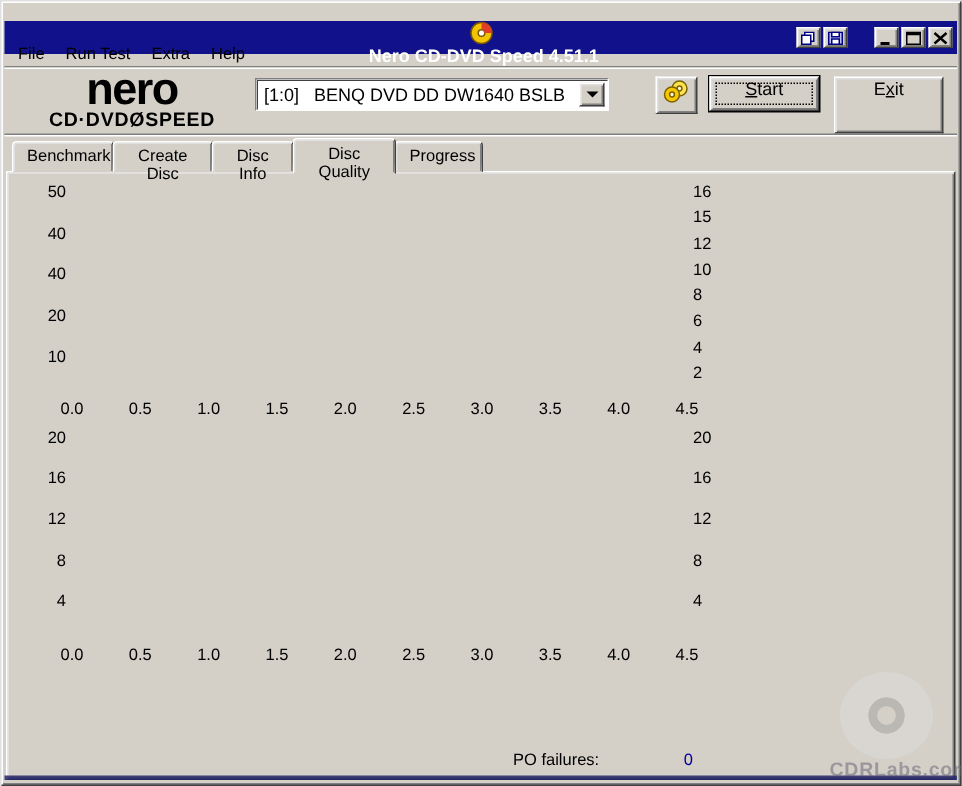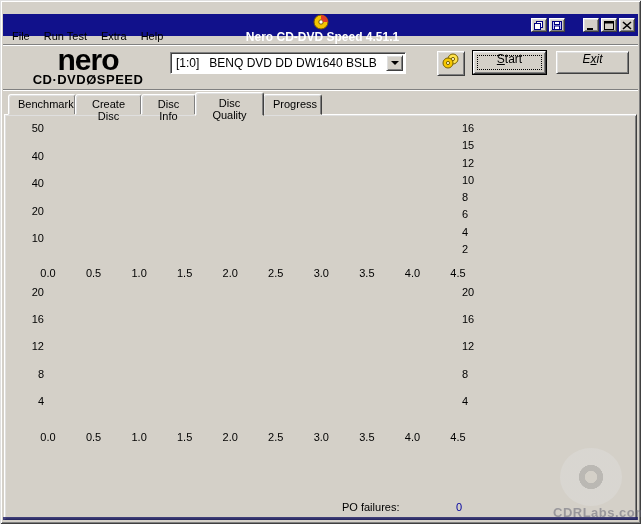--- a/index.html
+++ b/index.html
@@ -142,21 +142,21 @@
       <circle cx="12" cy="7" r="1.6" fill="#fff8d0" stroke="#7a6200"></circle>
       <circle cx="7" cy="11" r="5" fill="#f7c800" stroke="#7a6200"></circle>
       <circle cx="7" cy="11" r="1.6" fill="#fff8d0" stroke="#7a6200"></circle>
     </svg>
   </div>
   <div class="btn-default-ring"></div>
   <div class="hbtn raised" style="left:473px;top:51px;width:73px;height:23px;">
     <span class="btn-focus"></span>
     <span class="btn-label" id="start-label"><span class="u">S</span>tart</span>
   </div>
-  <div class="hbtn raised" style="left:556px;top:51px;width:73px;height:23px;font-style:italic;">
+  <div class="hbtn raised" style="left:556px;top:51px;width:73px;height:38px;">
     <span class="btn-label" id="exit-label">E<span class="u">x</span>it</span>
   </div>
   <div class="etched" style="top:89px;"></div>
 
   <div id="tabs">
       <div class="tab" style="left: 8px; width: 68px; text-align: center;">Benchmark</div>
       <div class="tab" style="left: 75px; width: 67px; text-align: center;">Create Disc</div>
       <div class="tab" style="left: 141px; width: 55px; text-align: center;">Disc Info</div>
       <div class="tab active" style="left: 195px; width: 69px; text-align: center;">Disc Quality</div>
       <div class="tab" style="left: 263px; width: 59px; text-align: center;">Progress</div>

